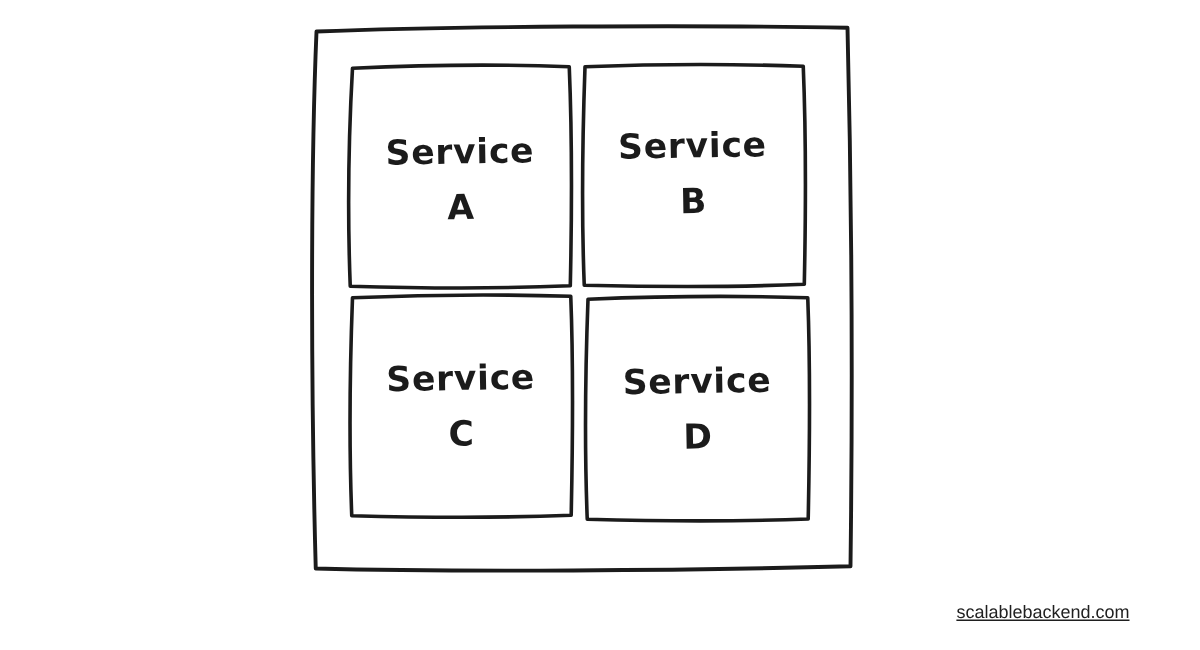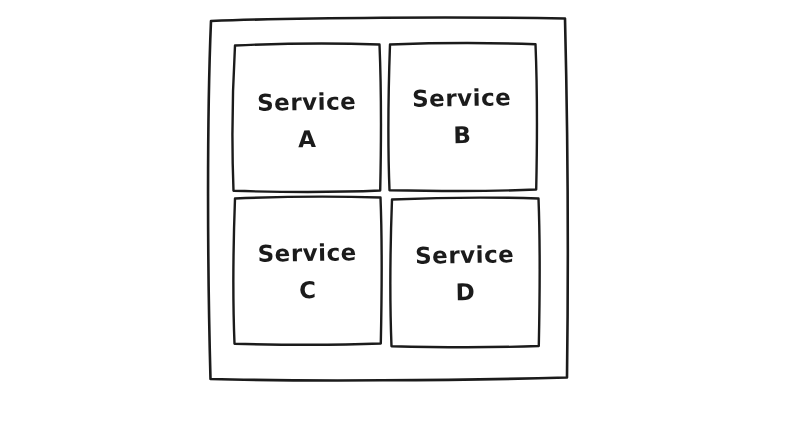--- a/index.html
+++ b/index.html
@@ -112,14 +112,15 @@
   <div class="service-label label-c">
     <div>Service</div>
     <div>C</div>
   </div>
 
   <div class="service-label label-d">
     <div>Service</div>
     <div>D</div>
   </div>
 
+  <a class="watermark">scalablebackend.com</a>
 
 </div>
 
 </body></html>

